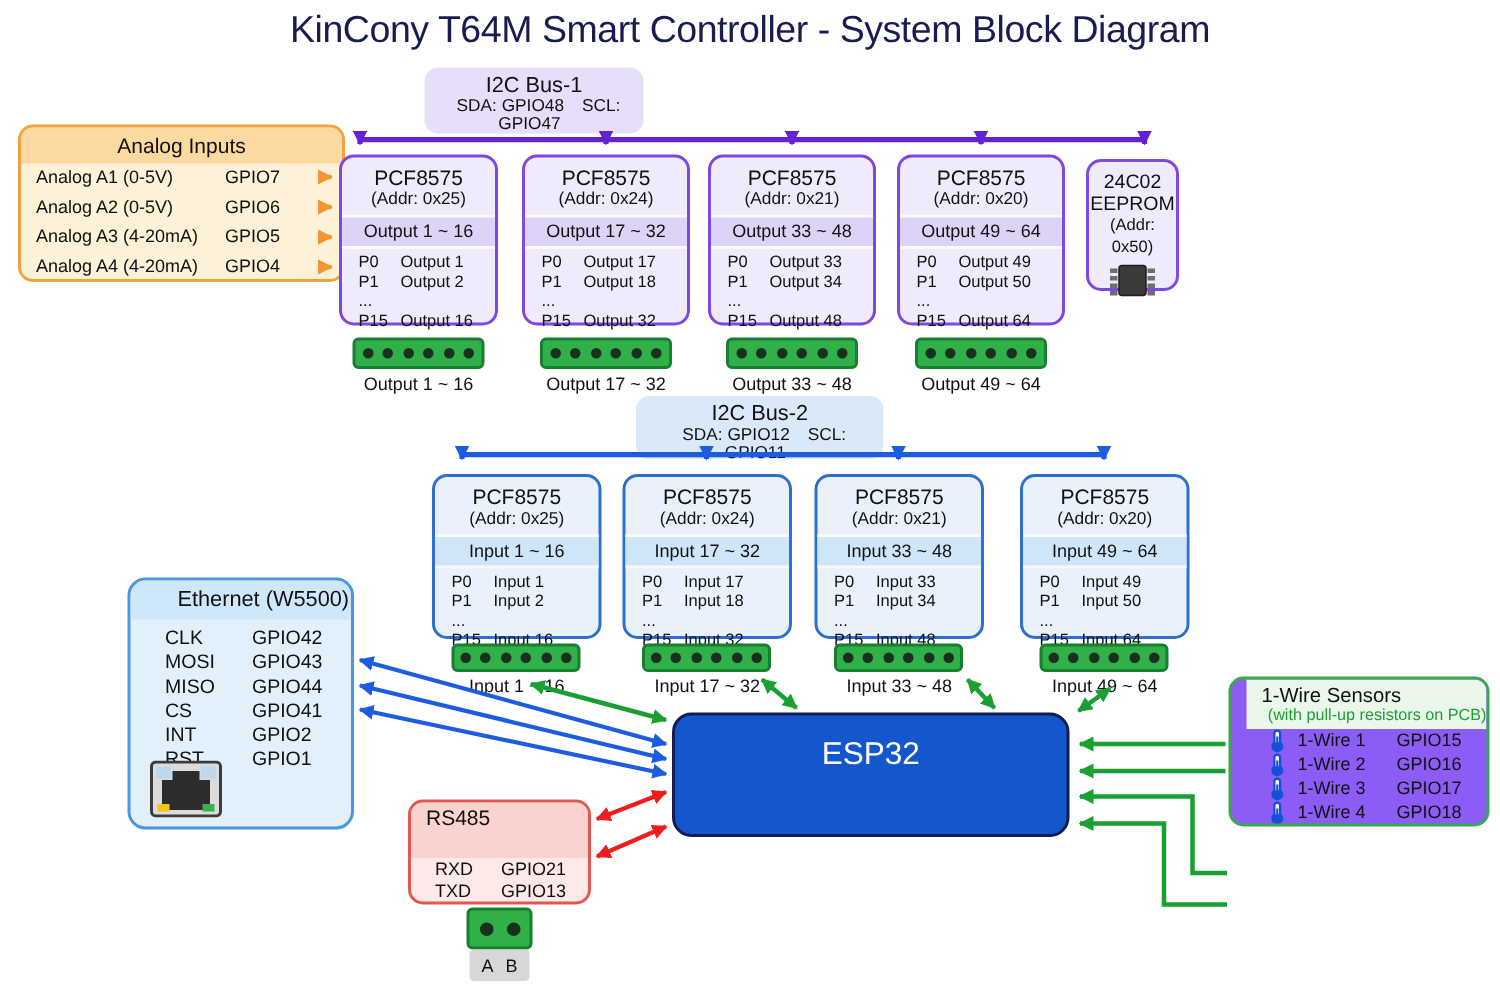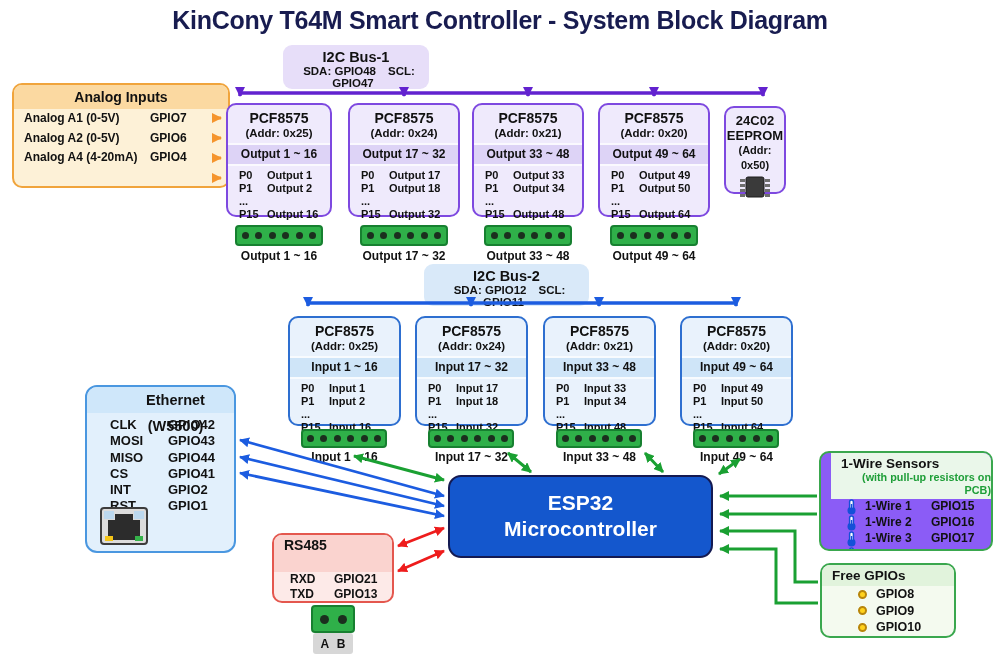--- a/index.html
+++ b/index.html
@@ -1,17 +1,17 @@
 <!DOCTYPE html>
 <html><head>
 <meta charset="utf-8">
 <style>
   html,body{margin:0;padding:0;background:#fff;}
   .canvas{position:relative;width:1000px;height:667px;background:#fff;overflow:hidden;
-          font-family:"Liberation Sans",sans-serif;font-weight:700;color:#111;}
+          font-family:"Liberation Sans",sans-serif;font-weight:400;color:#111;}
   
   .page-title{position:absolute;top:6px;left:0;width:1000px;text-align:center;
               font-size:25px;letter-spacing:-0.3px;color:#181c50;}
   
   .busbox{position:absolute;border-radius:9px;text-align:center;padding-top:4px;}
   .busbox .bt{font-size:14.5px;}
   .busbox .bs{font-size:11.5px;}
   .busbox .bs span{margin:0 6px;}
   .bus1{background:#e7def9;}
   .bus2{background:#d9e9f9;}
@@ -94,20 +94,24 @@
 
   <div class="analog">
     <div class="hd">Analog Inputs</div>
     <div class="rw">
         <span>Analog A1 (0-5V)</span>
         <span>GPIO7</span>
       </div>
     <div class="rw">
         <span>Analog A2 (0-5V)</span>
         <span>GPIO6</span>
+      </div>
+    <div class="rw">
+        <span>Analog A3 (4-20mA)</span>
+        <span>GPIO5</span>
       </div>
     <div class="rw">
         <span>Analog A4 (4-20mA)</span>
         <span>GPIO4</span>
       </div>
   </div>
 
   <div class="exp out" style="left:226px;top:103px;width:106px;height:114px;">
     <div class="exp-title">PCF8575</div>
     <div class="exp-addr">(Addr: 0x25)</div>
@@ -327,21 +331,20 @@
       <rect x="4" y="4" width="10" height="8" fill="#bcd8ee"></rect>
         <rect x="34" y="4" width="10" height="8" fill="#bcd8ee"></rect>
       <path d="M15,7 h18 v6 h7 v20 h-32 v-20 h7 z" fill="#2c2c2c"></path>
       <rect x="5" y="29" width="8" height="5" fill="#f5c518"></rect>
         <rect x="35" y="29" width="8" height="5" fill="#35b24a"></rect>
     </svg>
   </div>
 
   <div class="esp32">
     <div>ESP32</div>
-    <div>Microcontroller</div>
   </div>
 
   <div class="rs485">
     <div class="hd">RS485</div>
     <div class="rw">
         <span>RXD</span>
         <span>GPIO21</span>
       </div>
     <div class="rw">
         <span>TXD</span>
@@ -397,35 +400,20 @@
       <svg width="13" height="16" viewBox="0 0 13 16">
           <circle cx="6.5" cy="11.5" r="4" fill="#1450d8"></circle>
           <rect x="4.6" y="1" width="3.8" height="9" rx="1.9" fill="#fff" stroke="#1450d8" stroke-width="1.5"></rect>
           <rect x="5.8" y="5" width="1.5" height="6" fill="#1450d8"></rect>
         </svg>
       <span>1-Wire 4</span>
         <span>GPIO18</span>
     </div>
   </div>
 
-  <div class="freeg">
-    <div class="hd">Free GPIOs</div>
-    <div class="rw">
-        <span class="gdot"></span>
-        <span>GPIO8</span>
-      </div>
-    <div class="rw">
-        <span class="gdot"></span>
-        <span>GPIO9</span>
-      </div>
-    <div class="rw">
-        <span class="gdot"></span>
-        <span>GPIO10</span>
-      </div>
-  </div>
 
   <svg class="wires">
     <defs>
       <marker id="mP" viewBox="0 0 10 10" refX="9" refY="5" markerWidth="10" markerHeight="10" markerUnits="userSpaceOnUse" orient="auto-start-reverse">
           <path d="M0,0 L10,5 L0,10 z" fill="#6222cf"></path>
         </marker>
       <marker id="mB" viewBox="0 0 10 10" refX="9" refY="5" markerWidth="10" markerHeight="10" markerUnits="userSpaceOnUse" orient="auto-start-reverse">
           <path d="M0,0 L10,5 L0,10 z" fill="#1c5ce0"></path>
         </marker>
       <marker id="mG" viewBox="0 0 10 10" refX="9" refY="5" markerWidth="10" markerHeight="10" markerUnits="userSpaceOnUse" orient="auto-start-reverse">

